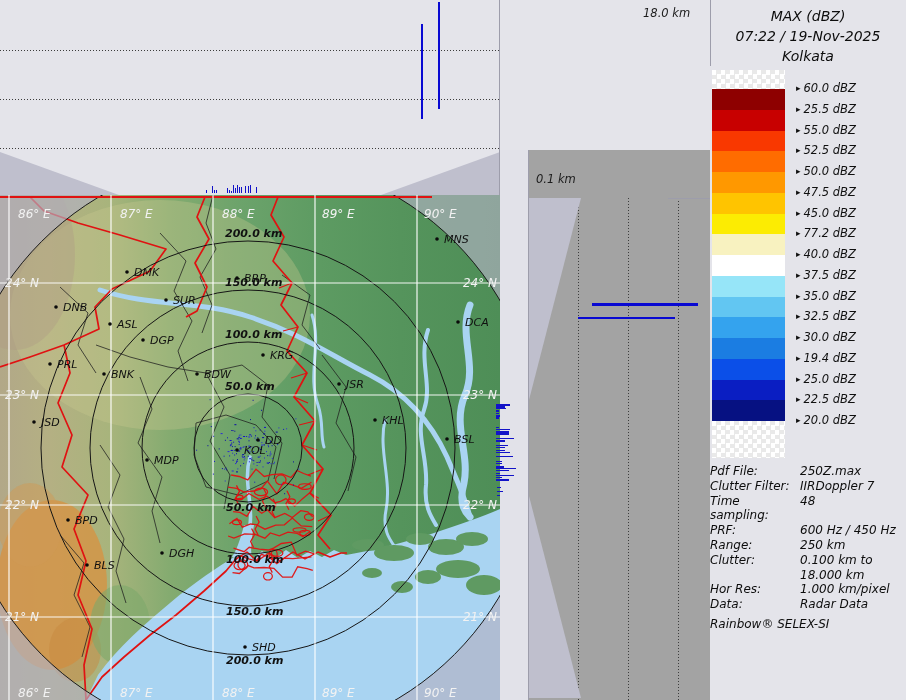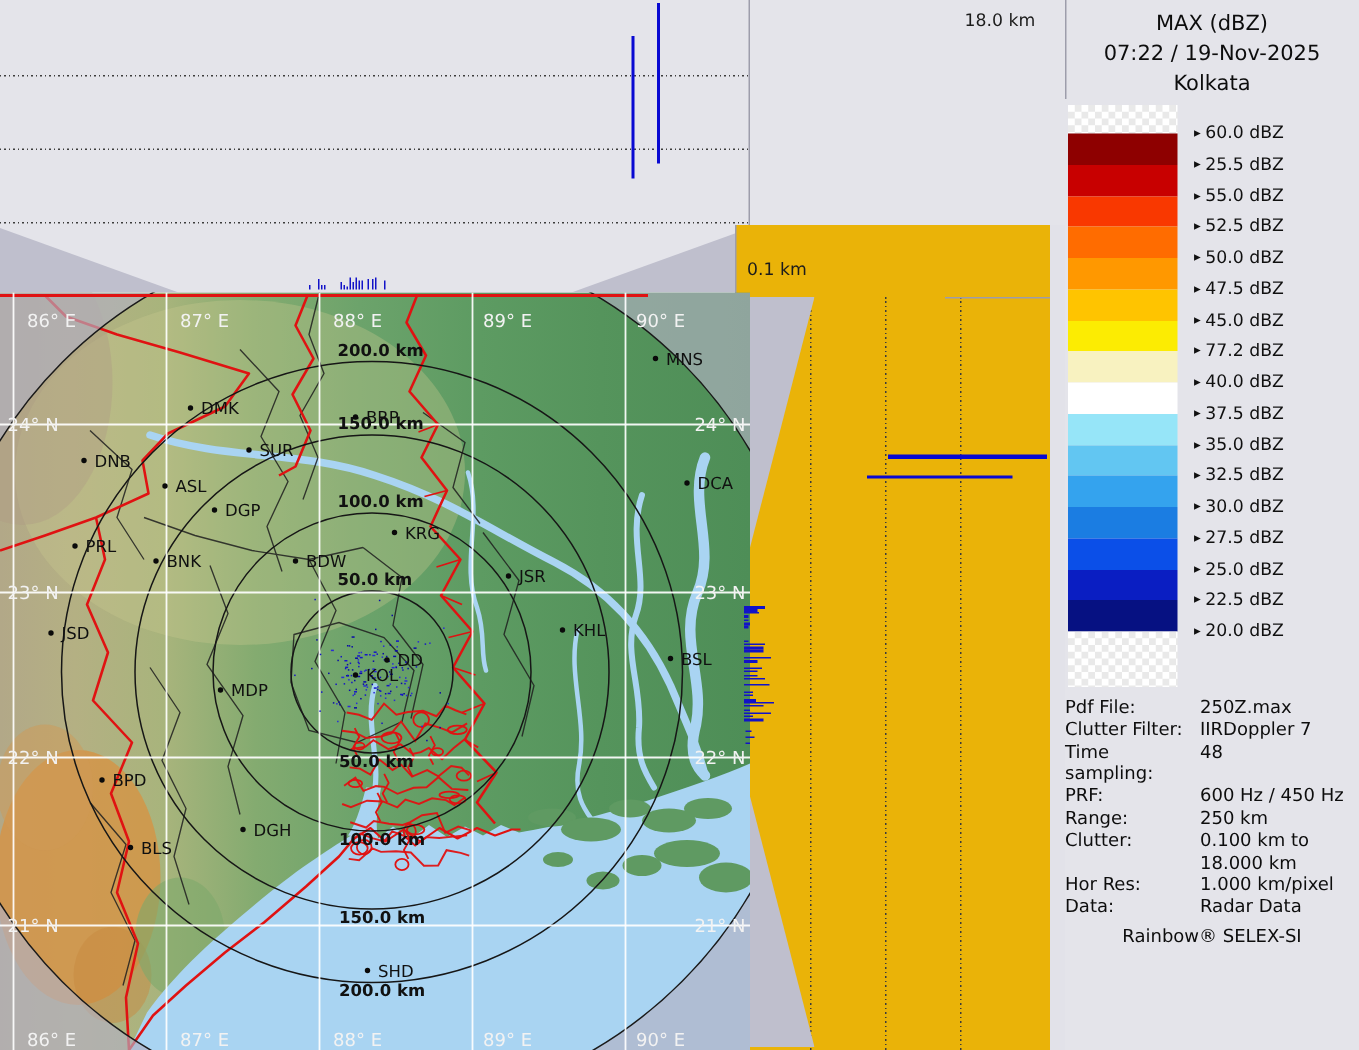--- a/index.html
+++ b/index.html
@@ -1,22 +1,22 @@
 <!DOCTYPE html>
 <html><head>
 <meta charset="utf-8">
 <style>
   html,body{margin:0;padding:0;background:#888;}
   .root{position:relative;width:906px;height:700px;background:#e2e2e9;overflow:hidden;
-        font-family:"DejaVu Sans","Liberation Sans",sans-serif;color:#111;}
+        font-family:"DejaVu Sans","Liberation Sans",sans-serif;color:#111;font-style:italic;}
   .abs{position:absolute;}
   
   .top-panel{left:0;top:0;width:500px;height:195px;background:#e4e4ea;}
   .corner{left:500px;top:0;width:210px;height:150px;background:#e4e4ea;}
-  .right-panel{left:490px;top:150px;width:210px;height:550px;background:#eab308;}
+  .right-panel{left:528px;top:150px;width:210px;height:550px;background:#a3a3a3;}
   .legend-col{left:710px;top:0;width:196px;height:700px;background:#e4e4ea;}
   .map-wrap{left:0;top:195px;width:500px;height:505px;}
   .hline-dot{height:1px;background:repeating-linear-gradient(90deg,#3c3c3c 0 1px,transparent 1px 3px);}
   .vline-dot{width:1px;background:repeating-linear-gradient(180deg,#3c3c3c 0 1px,transparent 1px 3px);}
   .edge{background:#9d9dab;}
   .wedge{background:#bfbfcd;}
   .axis-label{font-size:11.5px;color:#1c1c1c;}
   
   .hdr{left:0;top:6px;width:196px;text-align:center;font-size:14px;line-height:20px;color:#0d0d0d;}
   
@@ -25,21 +25,21 @@
      conic-gradient(#e9e9e9 25%,#ffffff 0 50%,#e9e9e9 0 75%,#ffffff 0);
      background-size:9px 9px;}
   .band{width:73px;}
   .lvl{position:absolute;left:86px;white-space:nowrap;font-size:11.5px;color:#101010;text-align:center;}
   .lvl .arr{font-size:9px;margin-right:3px;vertical-align:1px;}
   
   .meta{left:0;top:464px;width:196px;font-size:12px;line-height:14.8px;color:#0d0d0d;}
   .meta .row{white-space:pre-line;}
   .meta .lab{display:inline-block;width:90px;vertical-align:top;}
   .meta .val{display:inline-block;width:100px;vertical-align:top;}
-  .brand{margin-top:5px;text-align:center;}
+  .brand{margin-top:5px;}
   
   #fx{left:0;top:0;width:906px;height:700px;pointer-events:none;}
   .bline{position:absolute;background:#0909d2;}
 </style>
 </head>
 <body>
 
 <div class="root">
 
   <div class="abs top-panel">
@@ -100,21 +100,21 @@
         <div class="lvl" style="top: 143.25px;"><span class="arr">▸</span><span>52.5 dBZ</span></div>
         <div class="lvl" style="top: 164px;"><span class="arr">▸</span><span>50.0 dBZ</span></div>
         <div class="lvl" style="top: 184.75px;"><span class="arr">▸</span><span>47.5 dBZ</span></div>
         <div class="lvl" style="top: 205.5px;"><span class="arr">▸</span><span>45.0 dBZ</span></div>
         <div class="lvl" style="top: 226.25px;"><span class="arr">▸</span><span>77.2 dBZ</span></div>
         <div class="lvl" style="top: 247px;"><span class="arr">▸</span><span>40.0 dBZ</span></div>
         <div class="lvl" style="top: 267.75px;"><span class="arr">▸</span><span>37.5 dBZ</span></div>
         <div class="lvl" style="top: 288.5px;"><span class="arr">▸</span><span>35.0 dBZ</span></div>
         <div class="lvl" style="top: 309.25px;"><span class="arr">▸</span><span>32.5 dBZ</span></div>
         <div class="lvl" style="top: 330px;"><span class="arr">▸</span><span>30.0 dBZ</span></div>
-        <div class="lvl" style="top: 350.75px;"><span class="arr">▸</span><span>27.5 dBZ</span></div>
+        <div class="lvl" style="top: 350.75px;"><span class="arr">▸</span><span>19.4 dBZ</span></div>
         <div class="lvl" style="top: 371.5px;"><span class="arr">▸</span><span>25.0 dBZ</span></div>
         <div class="lvl" style="top: 392.25px;"><span class="arr">▸</span><span>22.5 dBZ</span></div>
         <div class="lvl" style="top: 413px;"><span class="arr">▸</span><span>20.0 dBZ</span></div>
       </div>
     <div class="abs meta" id="meta">
         <div class="row"><span class="lab">Pdf File:</span><span class="val">250Z.max</span></div>
         <div class="row"><span class="lab">Clutter Filter:</span><span class="val">IIRDoppler 7</span></div>
         <div class="row"><span class="lab">Time sampling:</span><span class="val">48</span></div>
         <div class="row"><span class="lab">PRF:</span><span class="val">600 Hz / 450 Hz</span></div>
         <div class="row"><span class="lab">Range:</span><span class="val">250 km</span></div>

